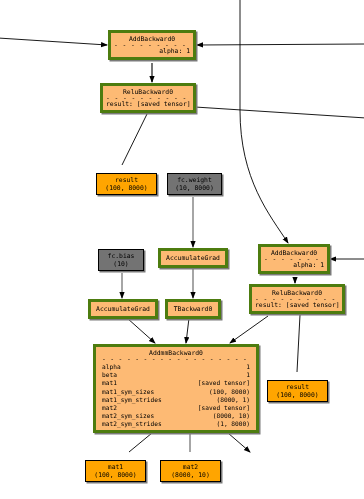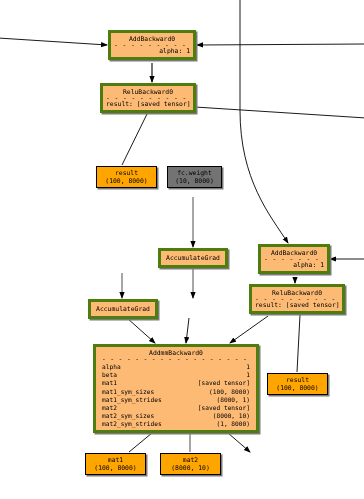--- a/index.html
+++ b/index.html
@@ -59,20 +59,21 @@
     position: absolute;
     box-sizing: border-box;
     border: 1px solid #000000;
     font-size: 6.4px;
     line-height: 8px;
     text-align: center;
     color: #000000;
     padding: 2px 3px;
     box-shadow: 1.5px 1.5px 0 #7a7a7a;
     white-space: nowrap;
+    margin-top: 7px;
   }
   .leaf.orange { background: #ffa500; }
   .leaf.blue   { background: #737373; }
   .leaf.green  { background: #caf07c; }
   .leaf .l1, .leaf .l2 { display: block; }
 
   
   .attrs {
     display: block;
     font-size: 6.2px;
@@ -165,35 +166,42 @@
   <div class="leaf orange" style="left:96px; top:166px; width:61px;">
     <span class="l1">result</span>
     <span class="l2">(100, 8000)</span>
   </div>
 
   <div class="leaf blue" style="left:167px; top:166px; width:55px;">
     <span class="l1">fc.weight</span>
     <span class="l2">(10, 8000)</span>
   </div>
 
+  <div class="leaf blue" style="left:98px; top:242px; width:46px;">
+    <span class="l1">fc.bias</span>
+    <span class="l2">(10)</span>
+  </div>
 
   <div class="node" style="left:158px; top:248px; width:70px; padding-top:3px; padding-bottom:3px;">
     <span class="title">AccumulateGrad</span>
   </div>
 
   <div class="node" style="left:258px; top:244px; width:72px;">
     <span class="title">AddBackward0</span>
     <span class="sep">- - - - - - - - - - - -</span>
     <span class="sub">alpha: 1</span>
   </div>
 
   <div class="node" style="left:88px; top:299px; width:70px; padding-top:3px; padding-bottom:3px;">
     <span class="title">AccumulateGrad</span>
   </div>
 
+  <div class="node" style="left:165px; top:299px; width:56px; padding-top:3px; padding-bottom:3px;">
+    <span class="title">TBackward0</span>
+  </div>
 
   <div class="node" style="left:249px; top:284px; width:96px;">
     <span class="title">ReluBackward0</span>
     <span class="sep">- - - - - - - - - - - - - - - - - -</span>
     <span class="sub">result: [saved tensor]</span>
   </div>
 
   <div class="leaf orange" style="left:267px; top:373px; width:61px;">
     <span class="l1">result</span>
     <span class="l2">(100, 8000)</span>

